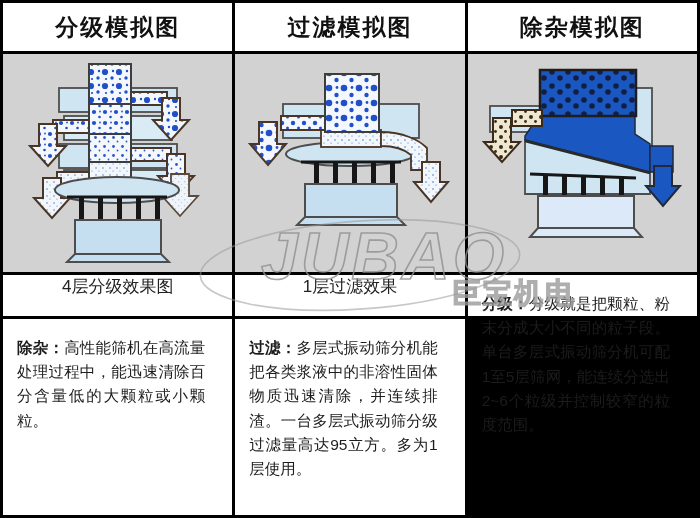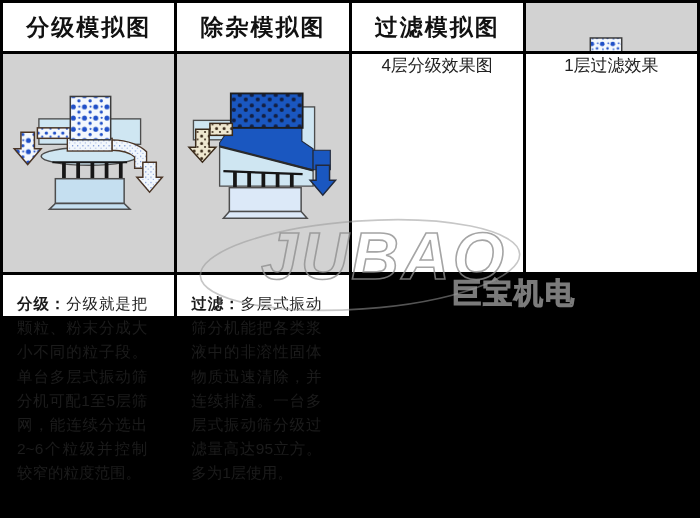--- a/index.html
+++ b/index.html
@@ -1,18 +1,18 @@
 <!DOCTYPE html>
 <html><head>
 <meta charset="utf-8">
 <style>
   * { margin:0; padding:0; box-sizing:border-box; }
   html,body { width:700px; height:518px; font-family:"Liberation Sans","DejaVu Sans",sans-serif; background:#fff; }
   .sheet { position:relative; width:700px; height:518px; background:#000; padding:3px; display:grid;
-           grid-template-columns:1fr 1fr 1fr 1fr; grid-template-rows:48px 218px 41px 1fr; gap:3px; overflow:hidden; }
+           grid-template-columns:1fr 1fr 1fr; grid-template-rows:48px 218px 41px 1fr; gap:3px; overflow:hidden; }
   .cell { background:#fff; }
   .hdr  { display:flex; align-items:center; justify-content:center;
           font-size:23px; font-weight:bold; color:#111; letter-spacing:2px; }
   .diag { background:#d2d2d2; display:flex; align-items:flex-start; justify-content:center; overflow:hidden; }
   .diag svg { display:block; }
   .cap  { display:flex; justify-content:center; font-size:17px; color:#222; }
   .desc { padding:17px 27px 10px 14px; font-size:15.5px; line-height:1.56; color:#1c1c1c; text-align:justify; }
   .desc b { font-weight:bold; }
   
   .wm { position:absolute; pointer-events:none; z-index:5; color:transparent;
@@ -23,24 +23,24 @@
 </style>
 </head>
 <body>
 
 <div class="sheet">
 
   <div class="cell hdr">
     <span>分级模拟图</span>
   </div>
   <div class="cell hdr">
+    <span>过滤模拟图</span>
+  </div>
+  <div class="cell hdr">
     <span>除杂模拟图</span>
-  </div>
-  <div class="cell hdr">
-    <span>过滤模拟图</span>
   </div>
 
   <div class="cell diag">
     <svg width="229" height="218" viewBox="0 0 229 218">
       <defs>
         <pattern id="aL" width="14" height="14" patternUnits="userSpaceOnUse">
           <rect width="14" height="14" fill="#f4f8fd"></rect>
           <circle cx="4" cy="4" r="3.1" fill="#2050c8"></circle>
             <circle cx="11" cy="10" r="1.7" fill="#2050c8"></circle>
           <circle cx="12" cy="3" r="1.2" fill="#2050c8"></circle>
@@ -195,20 +195,23 @@
     <span>4层分级效果图</span>
   </div>
   <div class="cell cap">
     <span>1层过滤效果</span>
   </div>
 
   <div class="cell desc">
     <b>分级：</b><span>分级就是把颗粒、粉末分成大小不同的粒子段。单台多层式振动筛分机可配1至5层筛网，能连续分选出2~6个粒级并控制较窄的粒度范围。</span>
   </div>
   <div class="cell desc">
+    <b>除杂：</b><span>高性能筛机在高流量处理过程中，能迅速清除百分含量低的大颗粒或小颗粒。</span>
+  </div>
+  <div class="cell desc">
     <b>过滤：</b><span>多层式振动筛分机能把各类浆液中的非溶性固体物质迅速清除，并连续排渣。一台多层式振动筛分级过滤量高达95立方。多为1层使用。</span>
   </div>
 
   <svg class="wm-swoosh" width="400" height="110" viewBox="0 0 400 110">
     <ellipse cx="230" cy="55" rx="160" ry="44" fill="none" stroke="#9a9a9a" stroke-width="1.6" transform="rotate(-4 230 55)"></ellipse>
   </svg>
   <div class="wm wm-main">JUBAO</div>
   <div class="wm wm-sub">巨宝机电</div>
 
 </div>

